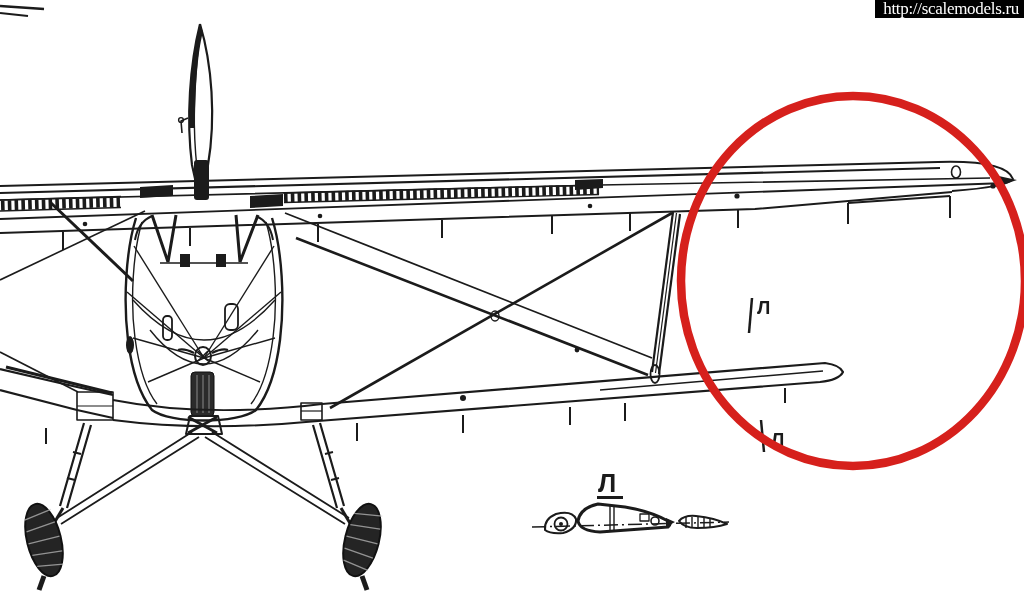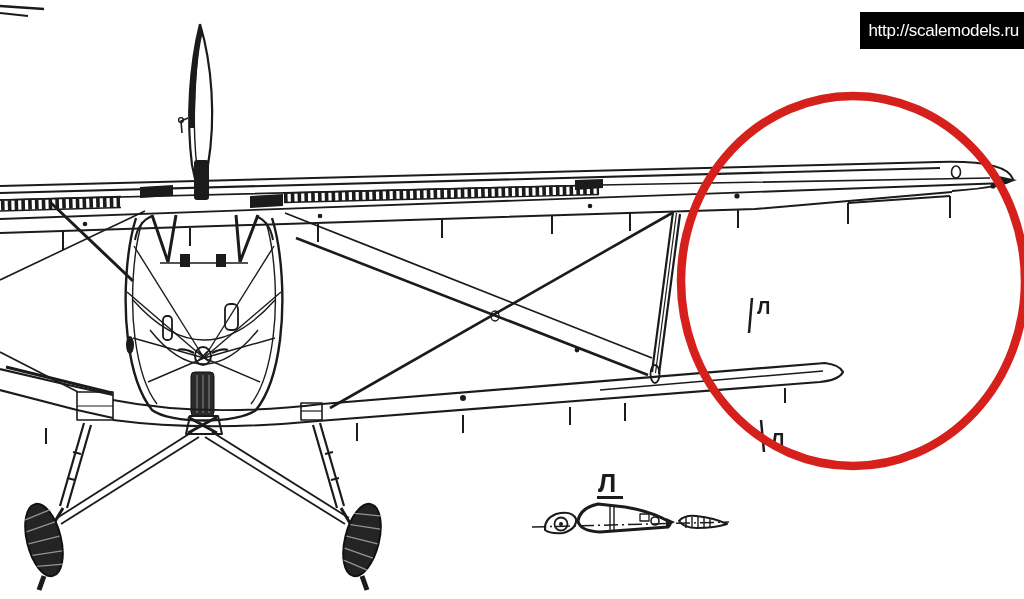--- a/index.html
+++ b/index.html
@@ -16,24 +16,24 @@
   }
   .stage svg{position:absolute;left:0;top:0;}
   
   .ln{stroke:var(--ink);fill:none;stroke-linecap:butt;stroke-linejoin:round;}
   .fl{fill:var(--ink);stroke:none;}
   .red{stroke:var(--annotation-red);fill:none;}
   .lbl{fill:var(--ink);font-family:"Liberation Sans",sans-serif;font-weight:bold;}
   .tread{stroke:#cfcfcf;stroke-width:1.3;opacity:.65;}
   
   .banner{
-    position:absolute;top:12px;right:0;height:37px;
+    position:absolute;top:0;right:0;height:18px;
     background:var(--banner-bg);color:var(--banner-text);
     display:flex;align-items:center;padding:0 5px 0 8px;
-    font-size:17px;letter-spacing:-0.3px;white-space:nowrap;
+    font-size:17px;letter-spacing:-0.3px;white-space:nowrap;font-family:Liberation Serif, serif;
   }
 </style>
 </head>
 <body>
 
 <div class="stage">
 
 <svg width="1024" height="599" viewBox="0 0 1024 599">
 
   <g>

